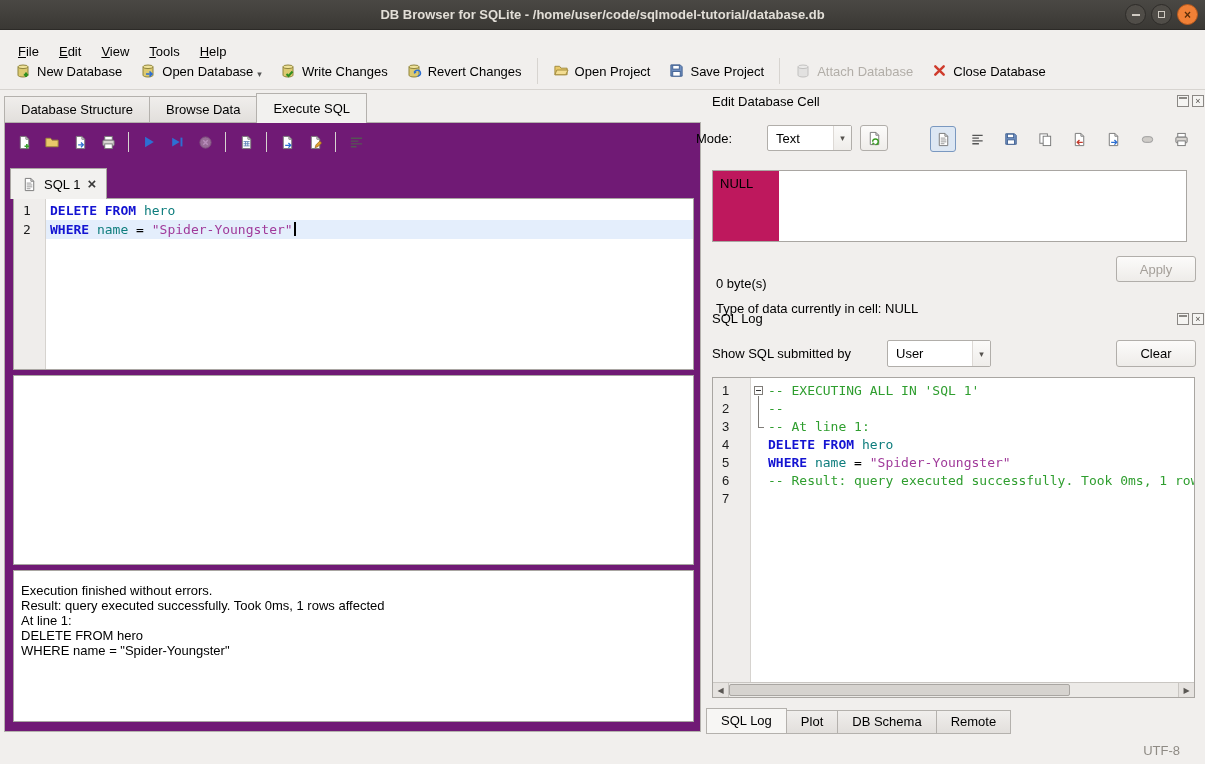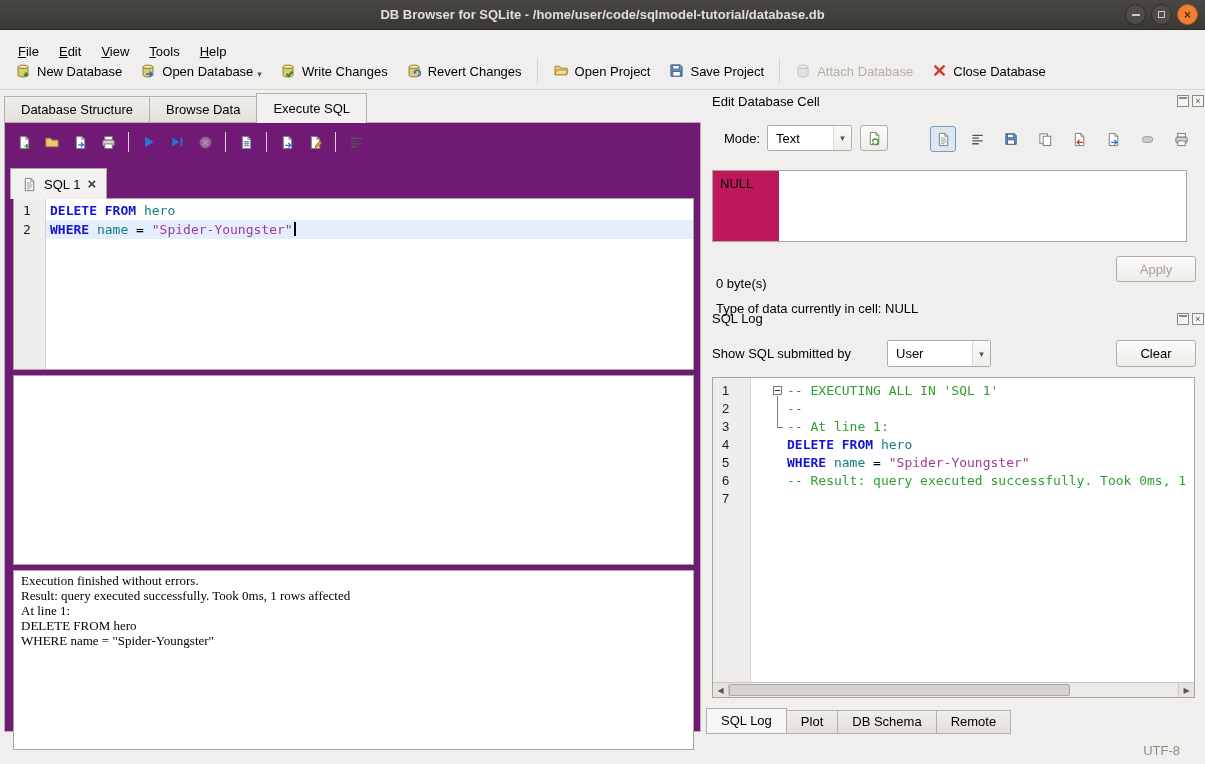--- a/index.html
+++ b/index.html
@@ -67,23 +67,23 @@
   .cursor { display:inline-block; width:2px; height:14px; background:#000; vertical-align:-2px; margin-left:1px; }
 
   .tk-kw { color:var(--kw,#1414d2); font-weight:bold; }
   .tk-id { color:var(--id,#0e7d7d); }
   .tk-str { color:var(--str,#a03a9a); }
   .tk-cm { color:var(--cm,#2f9e2f); }
   .tk-pl { color:#000; }
 
   .results { position:absolute; left:8px; top:252px; width:681px; height:190px;
              border:1px solid #a9a6a2; background:#fff; }
-  .message { position:absolute; left:8px; top:447px; width:681px; height:180px;
-             border:1px solid #a9a6a2; background:#fff; padding:2px 7px;
-             font-family:Liberation Serif, serif; font-size:13px; }
+  .message { position:absolute; left:8px; top:447px; width:681px; height:152px;
+             border:1px solid #a9a6a2; background:#fff; padding:12px 7px;
+             font-family:Liberation Sans, sans-serif; font-size:13px; }
   .message div { height:15px; line-height:15px; white-space:pre; }
 
   
   .sec-title { position:absolute; font-size:13px; color:#000; }
   .dockicons { position:absolute; display:flex; gap:3px; }
   .dock-ic { width:12px; height:12px; border:1px solid #8a8784; background:#f5f4f2; position:relative;
              font-size:9px; line-height:10px; text-align:center; color:#55524e; }
   .dock-ic.float::after { content:""; position:absolute; left:1px; right:1px; top:1px; height:2px; background:#8a8784; }
 
   .label13 { position:absolute; font-size:13px; }
@@ -107,21 +107,21 @@
          font-size:13px; }
   .btn.disabled { color:#a49f99; }
 
   .logbox { position:absolute; left:712px; top:287px; width:483px; height:321px;
             border:1px solid #a9a6a2; background:#fff; display:flex; flex-direction:column; }
   .log-body { flex:1; display:flex; overflow:hidden; }
   .log-gutter { width:38px; background:#efedeb; border-right:1px solid #d6d3cf; padding-top:4px;
                 font-size:13px; color:#1c1c1c; }
   .log-gutter div { height:18px; line-height:18px; padding-left:9px; }
   .log-code { flex:1; padding-top:4px; font-family:"DejaVu Sans Mono",monospace; font-size:13px;
-              white-space:pre; overflow:hidden;margin-left:19px; }
+              white-space:pre; overflow:hidden; }
   .lline { height:18px; line-height:18px; }
   .fold { position:relative; display:inline-block; width:17px; height:18px; vertical-align:top; }
   .fbox { position:absolute; left:3px; top:4px; width:9px; height:9px; border:1px solid #7f7c78; background:#fdfdfd; }
   .fbox::after { content:""; position:absolute; left:1px; top:3px; width:5px; height:1px; background:#333; }
   .fvd { position:absolute; left:7px; top:14px; bottom:0; width:1px; background:#7f7c78; }
   .fv  { position:absolute; left:7px; top:0; bottom:0; width:1px; background:#7f7c78; }
   .fvh { position:absolute; left:7px; top:0; height:10px; width:1px; background:#7f7c78; }
   .fh  { position:absolute; left:7px; top:9px; width:6px; height:1px; background:#7f7c78; }
 
   .hscroll { height:15px; border-top:1px solid #c9c6c2; display:flex; background:#eceae7; }
@@ -389,21 +389,21 @@
           <div>WHERE name = "Spider-Youngster"</div>
         </div>
     </div>
 
     <div class="sec-title" style="left:712px; top:4px;">Edit Database Cell</div>
     <div class="dockicons" style="left:1177px; top:5px;">
       <div class="dock-ic float"></div>
       <div class="dock-ic">×</div>
     </div>
 
-    <div class="label13" style="left:696px; top:41px;margin-left:28px;">Mode:</div>
+    <div class="label13" style="left:696px; top:41px;">Mode:</div>
     <div class="combo" style="left:767px; top:35px; width:85px; height:26px;">
       <span class="combo-text">Text</span>
       <span class="combo-arrow">▾</span>
     </div>
     <div class="sq-btn" style="left:860px; top:35px; width:28px; height:26px;">
       <span class="ic" id="modebtn-icon">
           <svg width="15" height="15" viewBox="0 0 16 16">
             <path d="M3.5 1.5h6l3 3v10h-9z" fill="#fff" stroke="#777"></path>
             <path d="M9.5 1.5v3h3" fill="none" stroke="#777"></path>
             <path d="M6 11.5a3 3 0 1 1 3 3" fill="none" stroke="#3a9d23" stroke-width="1.5"></path>

